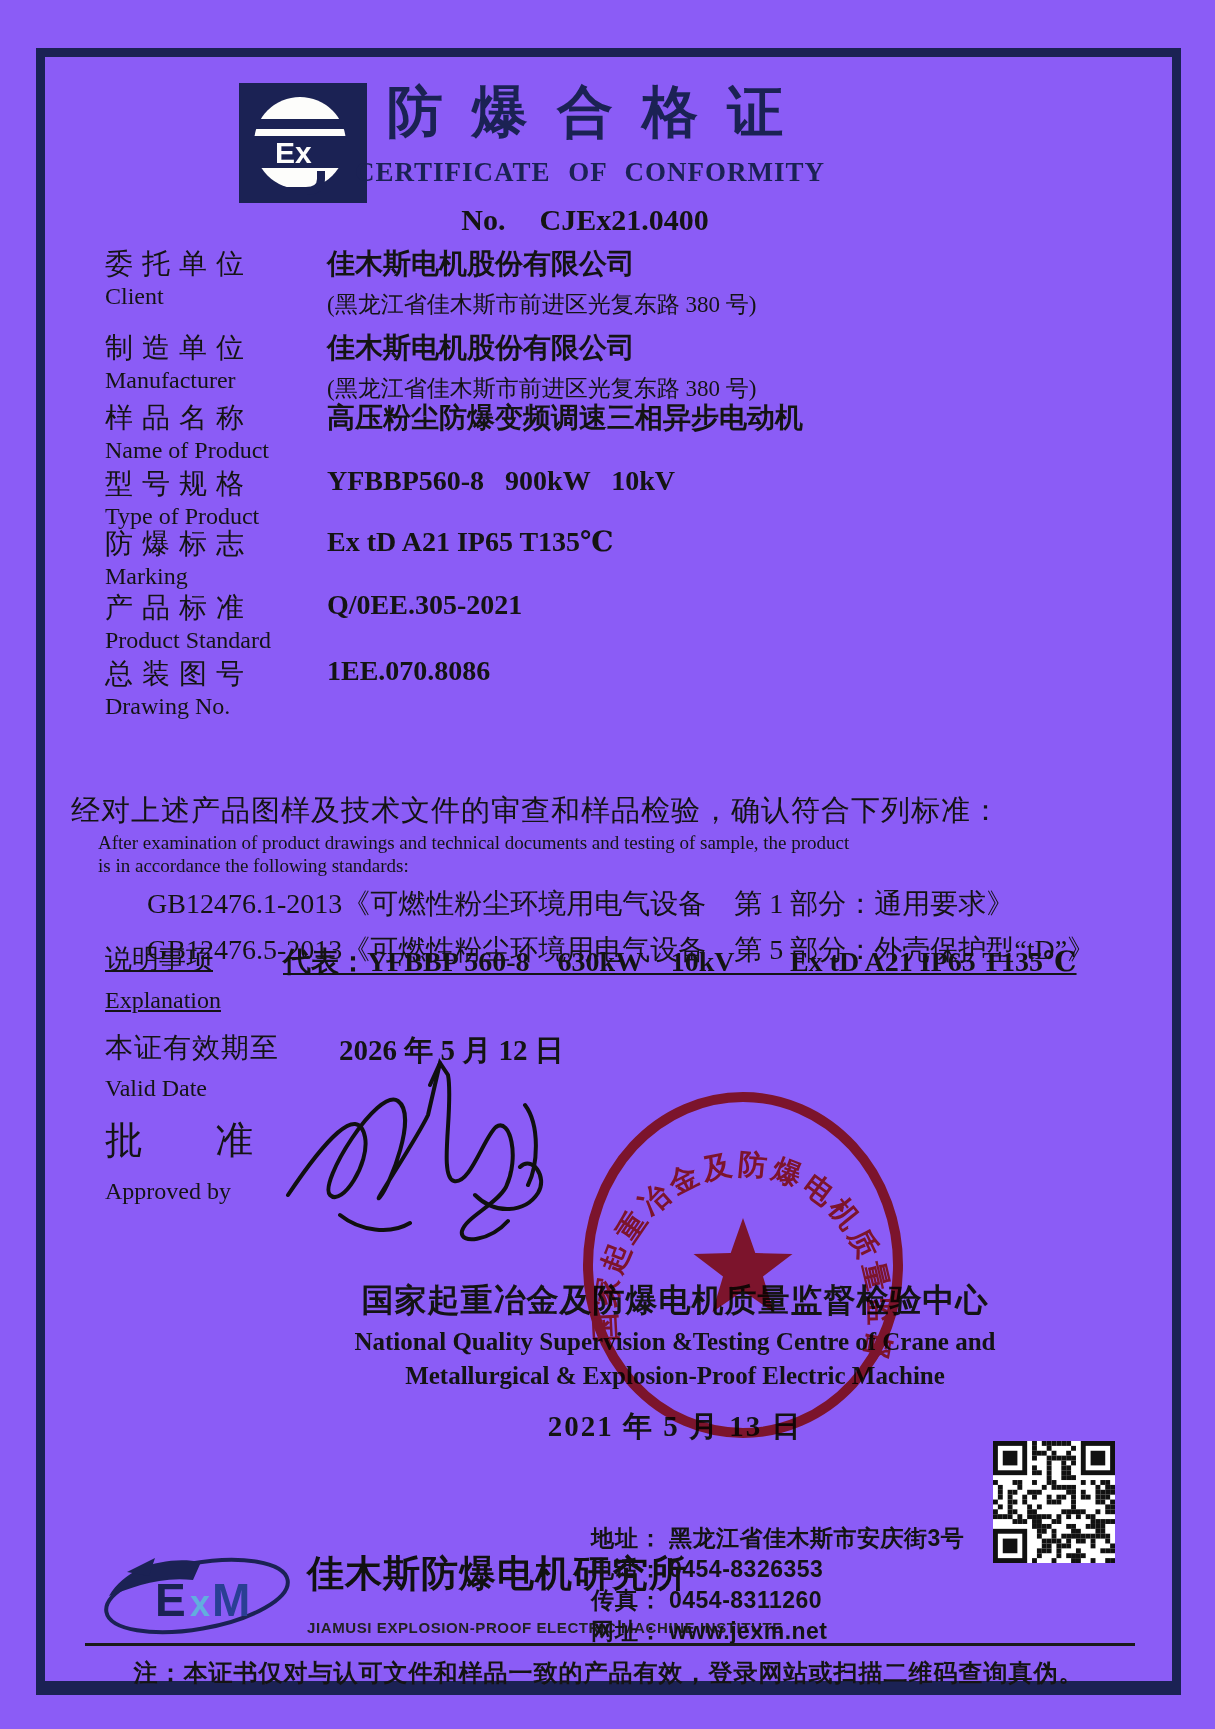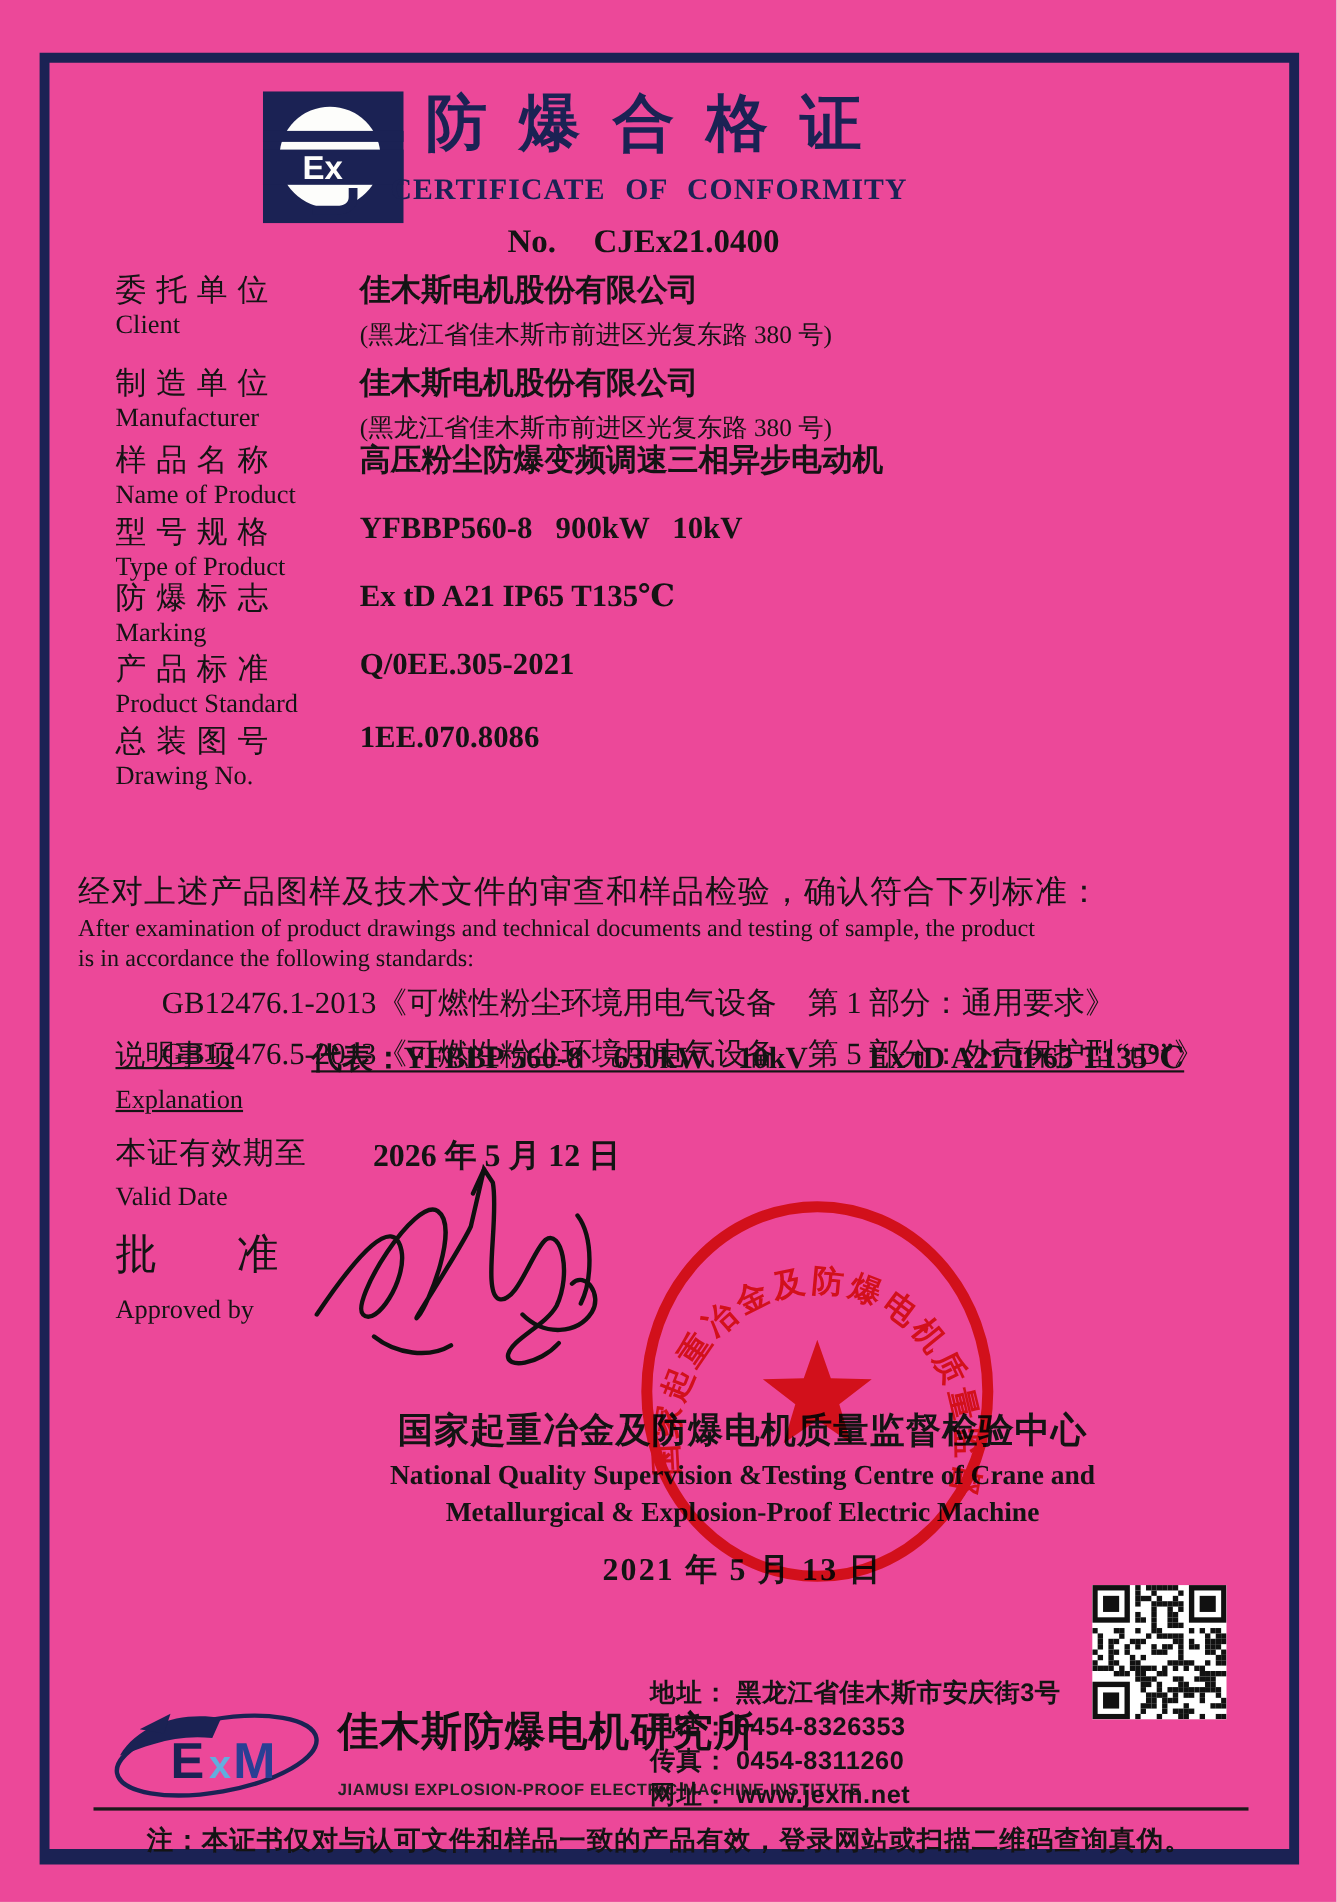--- a/index.html
+++ b/index.html
@@ -1,18 +1,18 @@
 <!DOCTYPE html>
 <html><head>
 <meta charset="utf-8">
 <style>
   html,body{margin:0;padding:0;background:#e8e8e4;}
   .page{
     position:relative;width:1215px;height:1729px;margin:0 auto;
-    background:#ec4899;overflow:hidden;
+    background:#8b5cf6;overflow:hidden;
     font-family:"Liberation Serif","DejaVu Serif",serif;color:#141414;
   }
   .frame{
     position:absolute;left:36px;top:48px;width:1127px;height:1624px;
     border:9px solid #1b2254;border-bottom:14px solid #1b2254;
   }
   
   .ex-logo{position:absolute;left:194px;top:26px;width:128px;height:120px;}
   .title-block{position:absolute;left:310px;top:18px;width:460px;text-align:center;}
   .title-cn{font-size:56px;font-weight:bold;color:#1b2254;letter-spacing:0.52em;margin-left:0.52em;white-space:nowrap;}
@@ -24,21 +24,21 @@
   .flabel{width:222px;flex:none;}
   .flabel .cn{font-size:28px;letter-spacing:0.32em;white-space:nowrap;}
   .flabel .en{font-size:24px;margin-top:0px;white-space:nowrap;}
   .fval{flex:1;padding-left:0px;}
   .fval .v1{font-size:28px;font-weight:bold;white-space:pre-wrap;}
   .fval .v1.cjk{font-weight:600;}
   .fval .v2{font-size:23px;margin-top:6px;white-space:pre-wrap;}
   
   .statement{position:absolute;left:26px;top:734px;width:1095px;}
   .st-cn{font-size:29px;letter-spacing:1px;white-space:nowrap;}
-  .st-en{font-size:22px;line-height:1.22;white-space:nowrap;}
+  .st-en{font-size:19px;line-height:1.22;white-space:nowrap;margin-left:27px;}
   .std{font-size:28px;margin-top:8px;padding-left:76px;white-space:pre-wrap;}
   
   .exp-row{position:absolute;left:60px;top:884px;width:1060px;display:flex;text-decoration:underline;}
   .exp-label{width:178px;flex:none;}
   .exp-label .cn{font-size:27px;}
   .exp-label .en{font-size:24px;margin-top:10px;}
   .exp-val{font-size:28px;font-weight:bold;white-space:pre-wrap;padding-top:2px;}
   .valid-row{position:absolute;left:60px;top:972px;display:flex;}
   .valid-label{width:192px;flex:none;}
   .valid-label .cn{font-size:28px;letter-spacing:1px;white-space:nowrap;}

